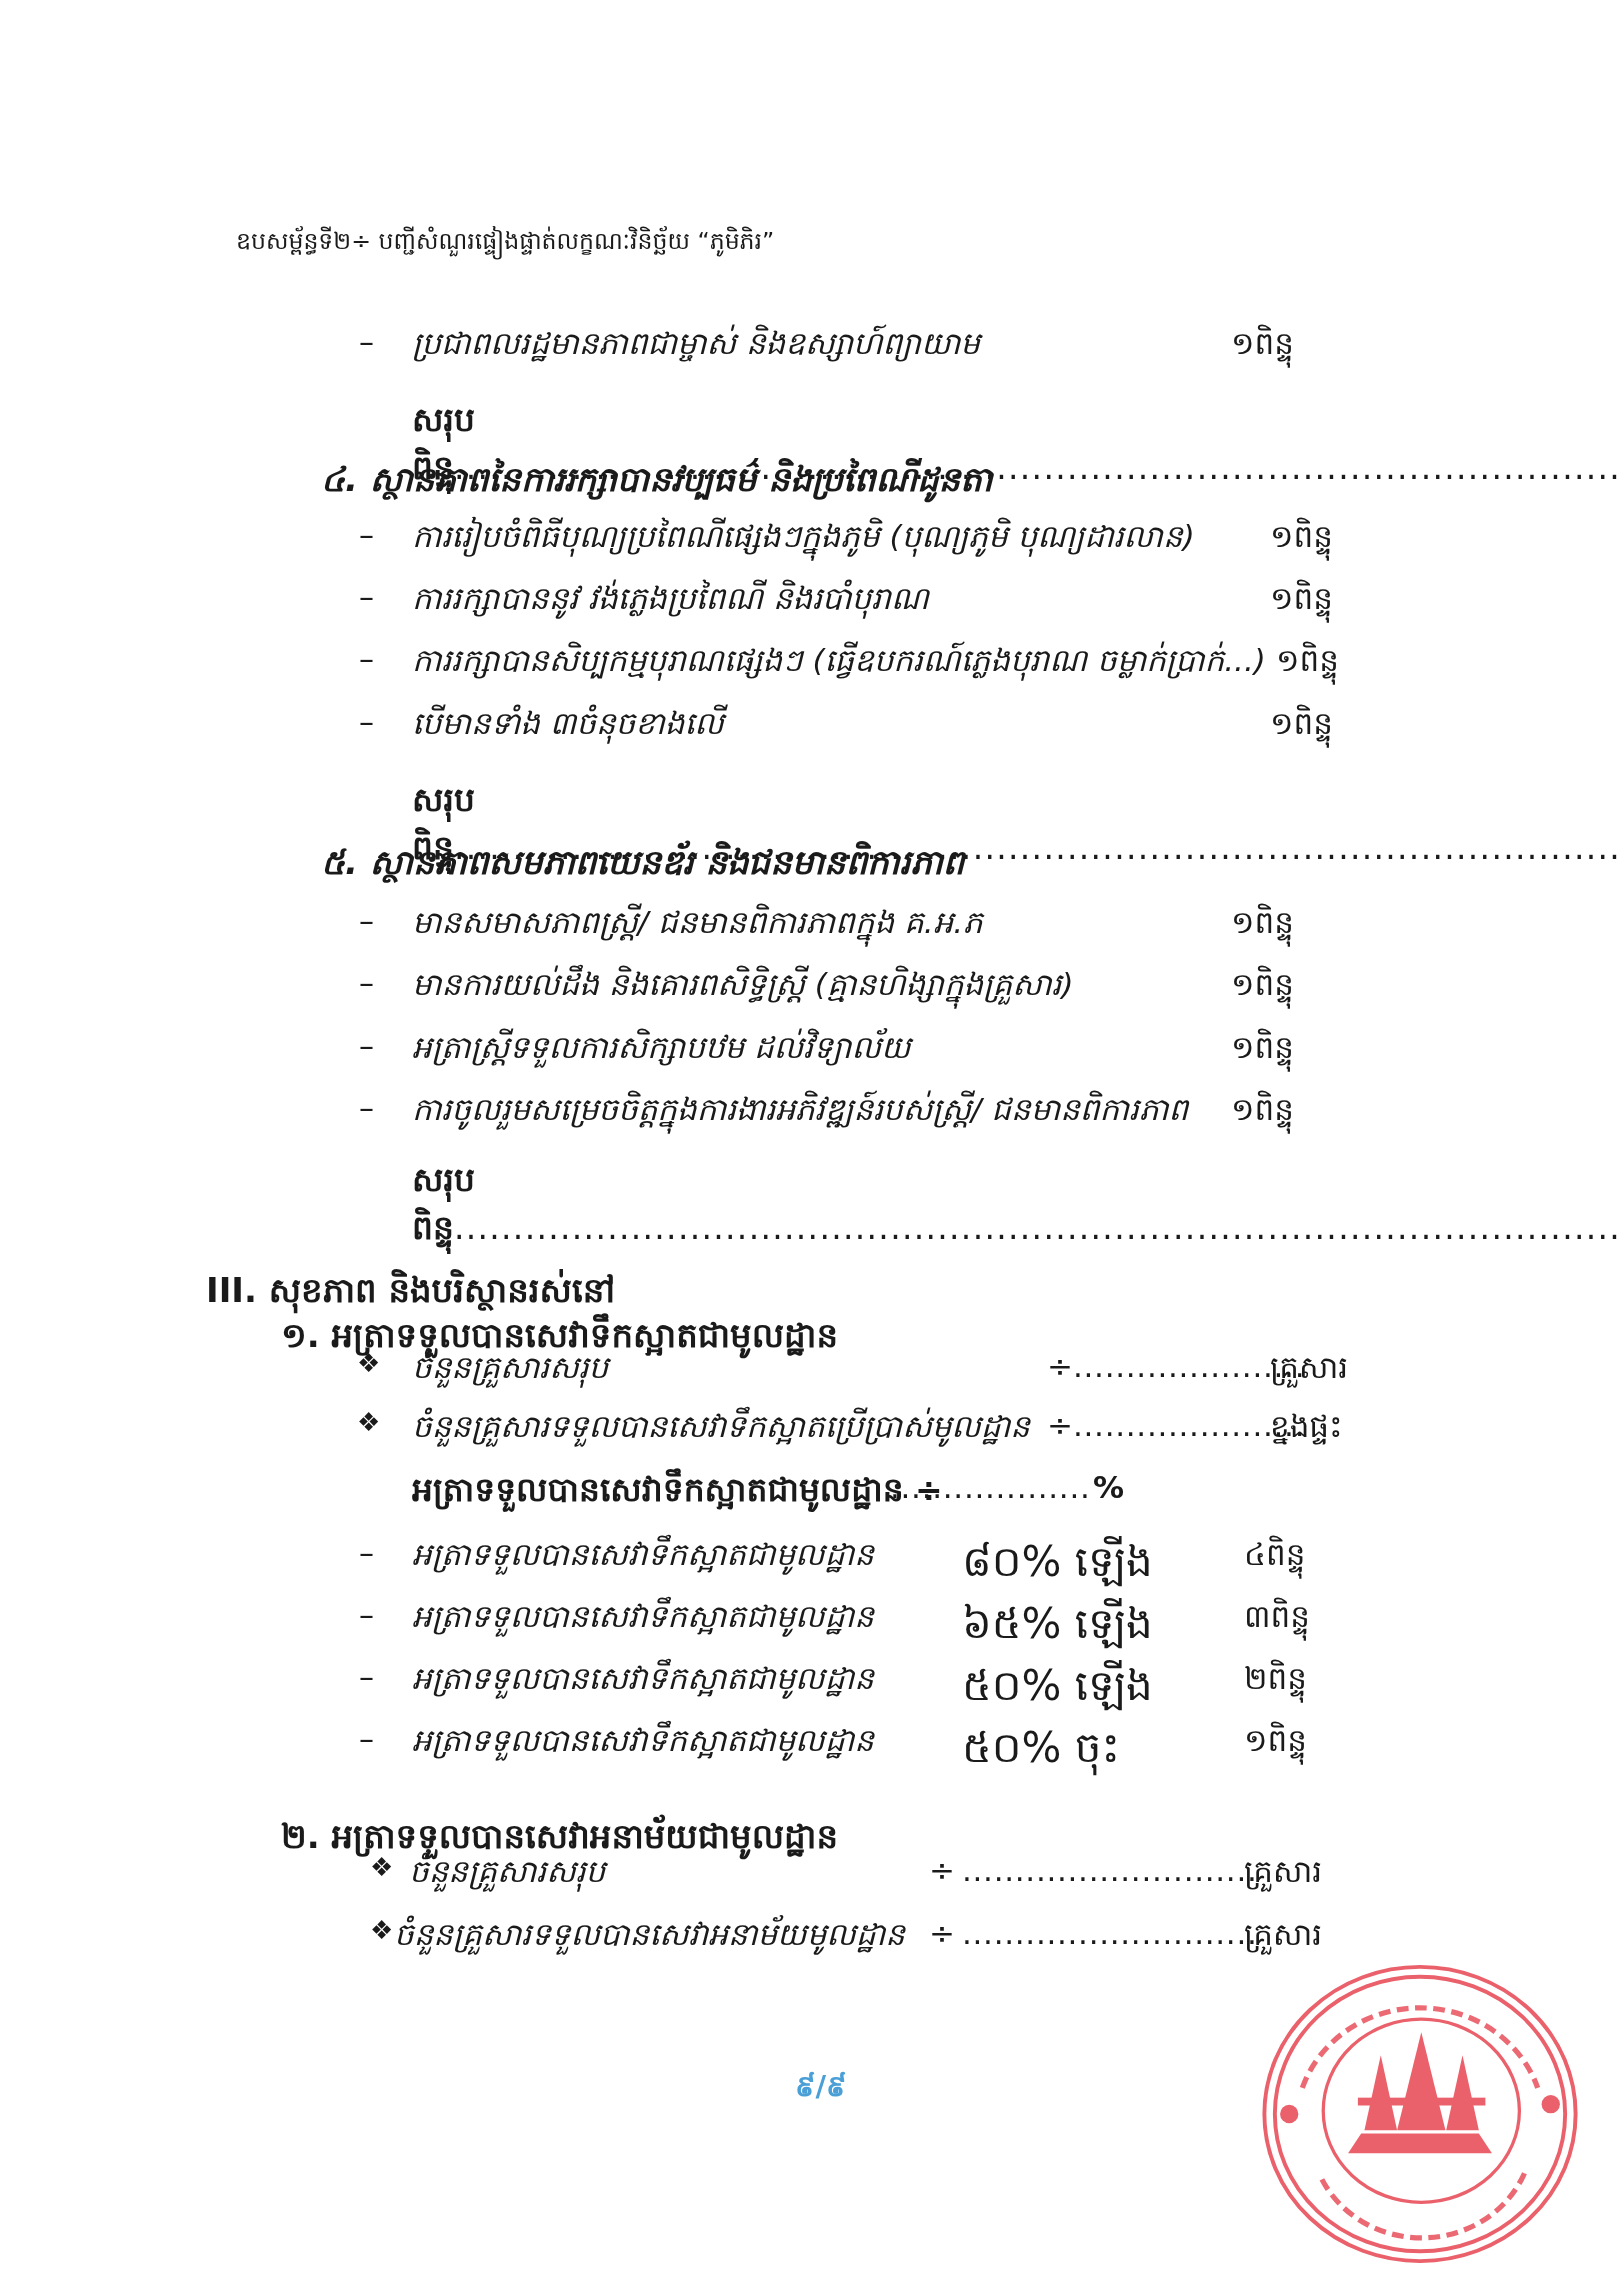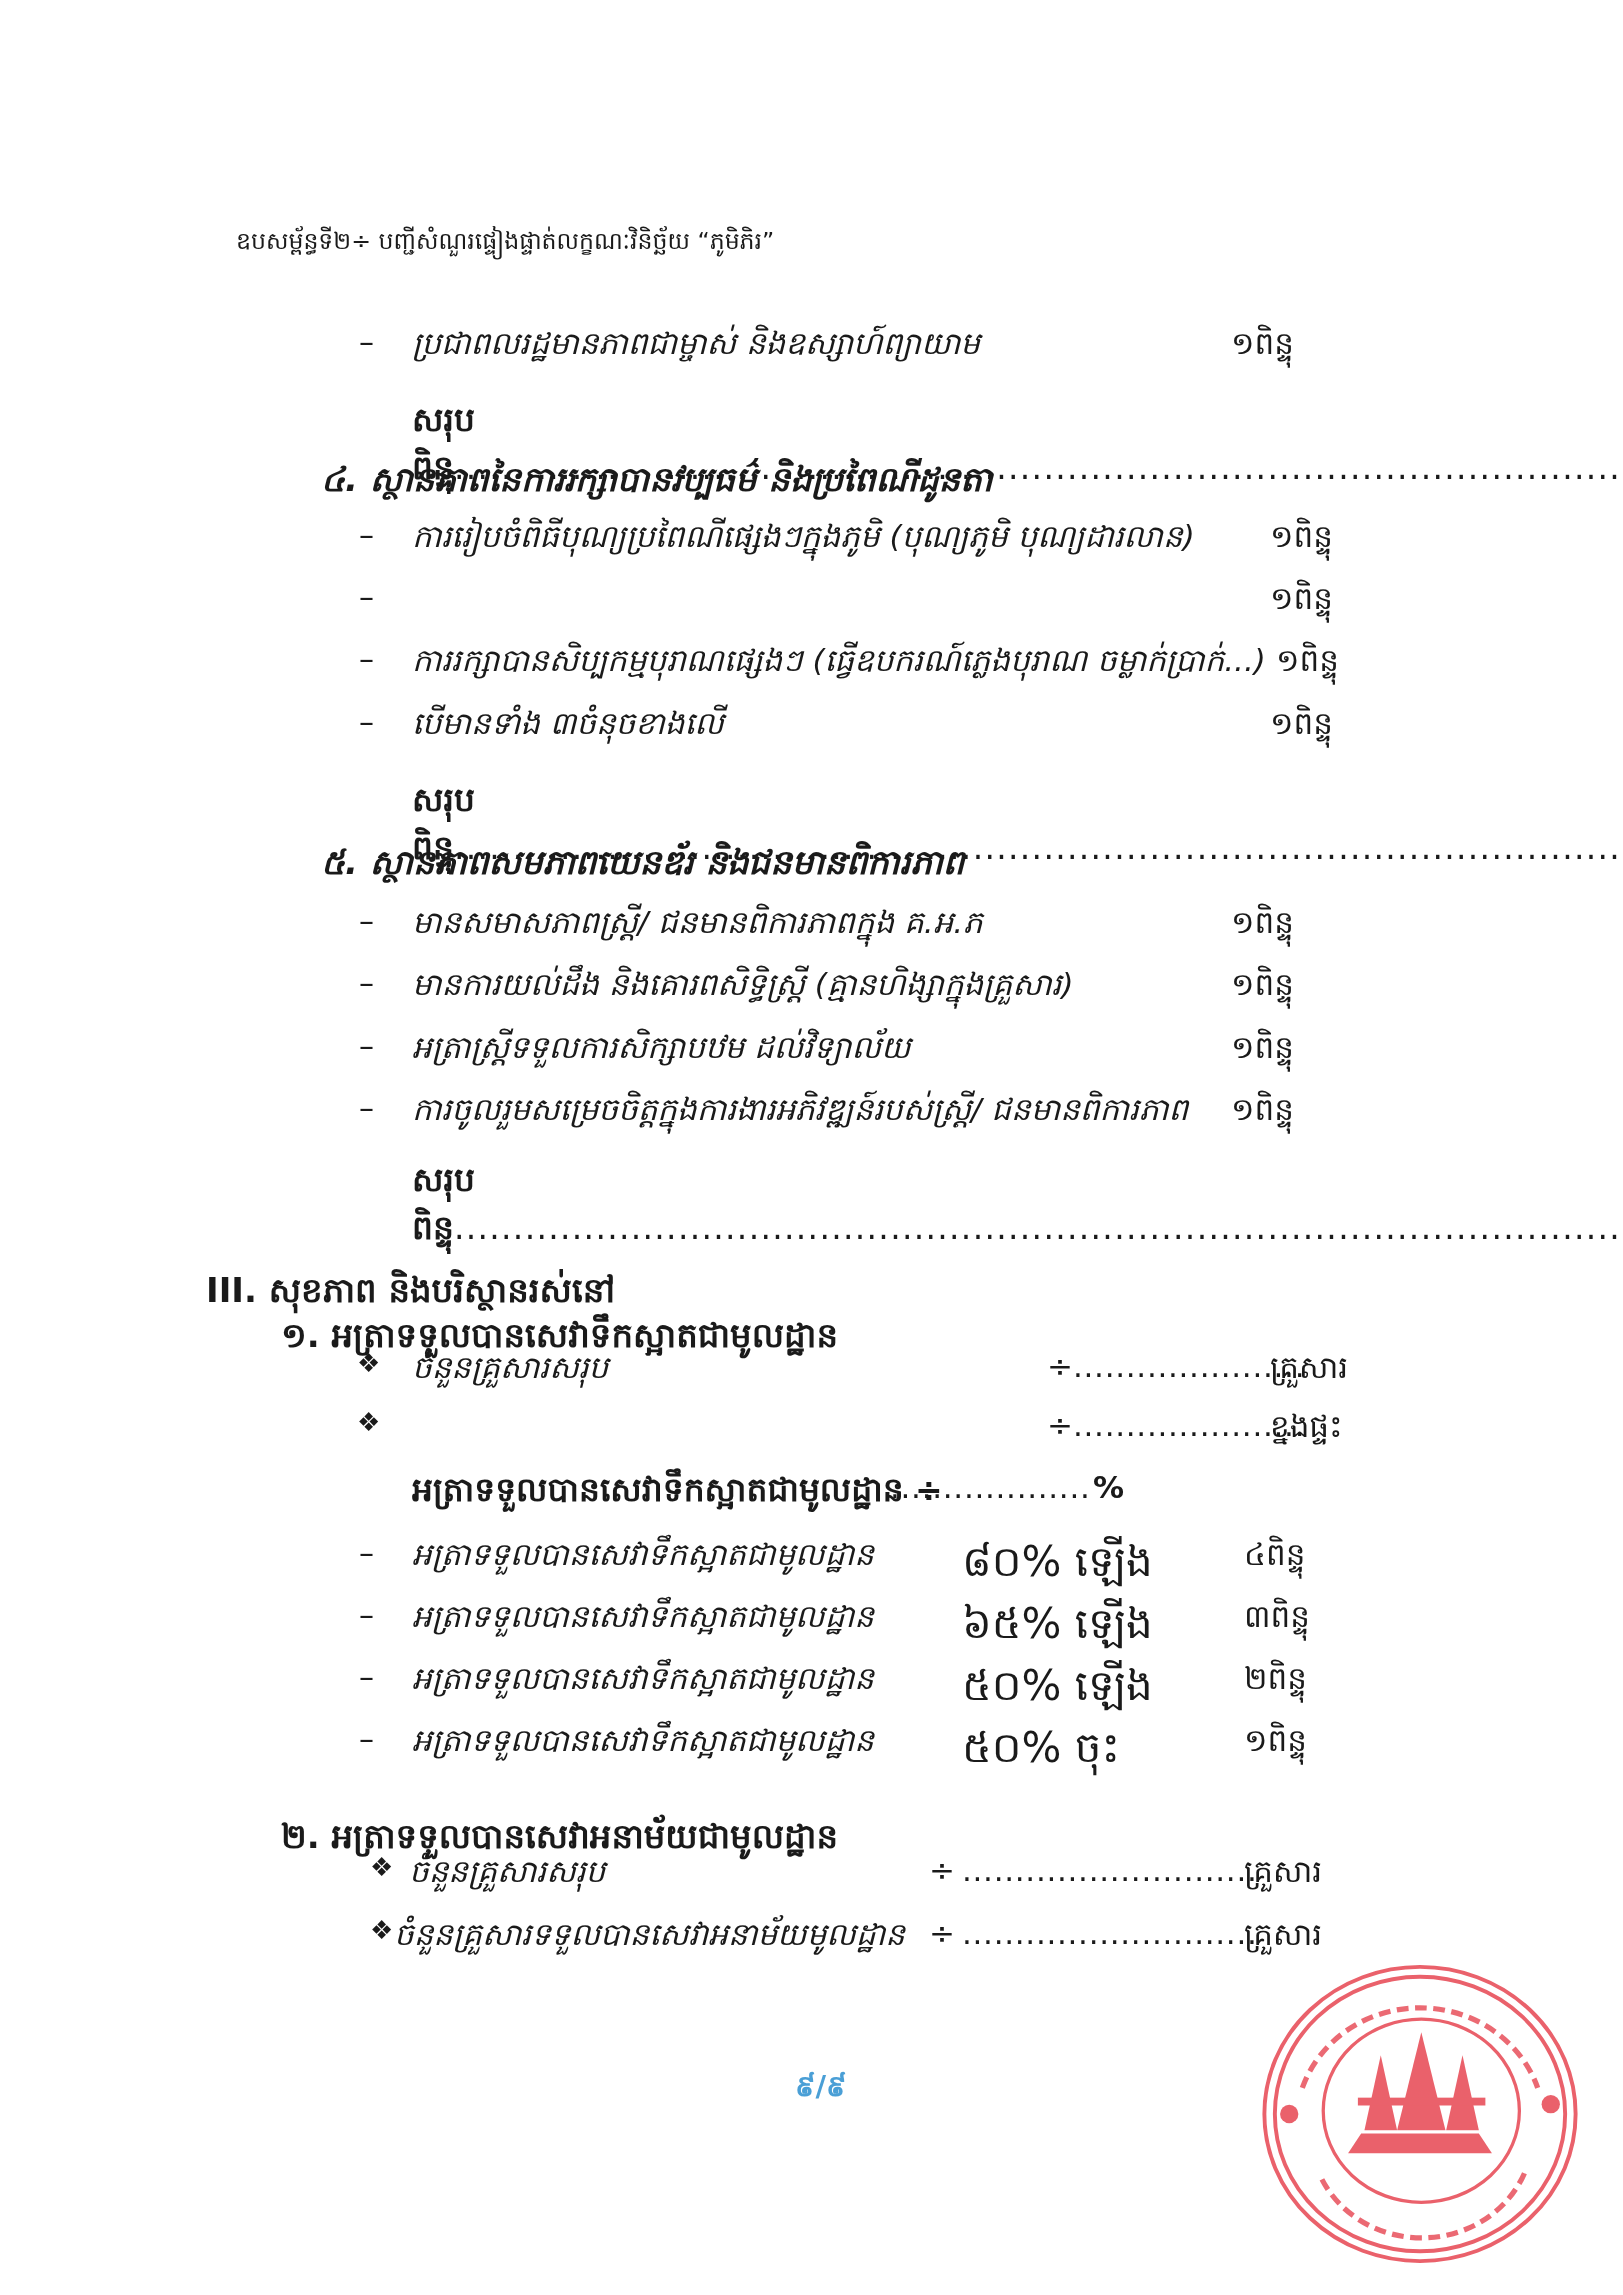--- a/index.html
+++ b/index.html
@@ -39,20 +39,21 @@
 </div>
 
 <div class="h2" style="top:458px">៤. ស្ថានភាពនៃការរក្សាបានវប្បធម៌ និងប្រពៃណីដូនតា</div>
 <div class="row" style="top:517px">
   <span class="dash">–</span>
   <span class="txt">ការរៀបចំពិធីបុណ្យប្រពៃណីផ្សេងៗក្នុងភូមិ (បុណ្យភូមិ បុណ្យដារលាន)</span>
   <span class="pts" style="left:1270px">១ពិន្ទុ</span>
 </div>
 <div class="row" style="top:579px">
   <span class="dash">–</span>
+  <span class="txt">ការរក្សាបាននូវ វង់ភ្លេងប្រពៃណី និងរបាំបុរាណ</span>
   <span class="pts" style="left:1270px">១ពិន្ទុ</span>
 </div>
 <div class="row" style="top:641px">
   <span class="dash">–</span>
   <span class="txt">ការរក្សាបានសិប្បកម្មបុរាណផ្សេងៗ (ធ្វើឧបករណ៍ភ្លេងបុរាណ ចម្លាក់ប្រាក់...)</span>
   <span class="pts" style="left:1276px">១ពិន្ទុ</span>
 </div>
 <div class="row" style="top:704px">
   <span class="dash">–</span>
   <span class="txt">បើមានទាំង ៣ចំនុចខាងលើ</span>
@@ -92,20 +93,21 @@
 
 <div class="row" style="top:1348px">
   <span class="bullet" style="left:357px">❖</span>
   <span class="txt">ចំនួនគ្រួសារសរុប</span>
   <span class="pts" style="left:1047px">÷</span>
   <span class="pts line-dots" style="left:1073px">......................</span>
   <span class="pts" style="left:1270px">គ្រួសារ</span>
 </div>
 <div class="row" style="top:1407px">
   <span class="bullet" style="left:357px">❖</span>
+  <span class="txt">ចំនួនគ្រួសារទទួលបានសេវាទឹកស្អាតប្រើប្រាស់មូលដ្ឋាន</span>
   <span class="pts" style="left:1047px">÷</span>
   <span class="pts line-dots" style="left:1073px">......................</span>
   <span class="pts" style="left:1270px">ខ្នងផ្ទះ</span>
 </div>
 <div class="row" style="top:1469px">
   <span class="summary" style="left:412px">អត្រាទទួលបានសេវាទឹកស្អាតជាមូលដ្ឋាន ÷</span>
   <span class="pts line-dots" style="left:890px">...................</span>
   <span class="pts" style="left:1093px;font-weight:bold">%</span>
 </div>
 

